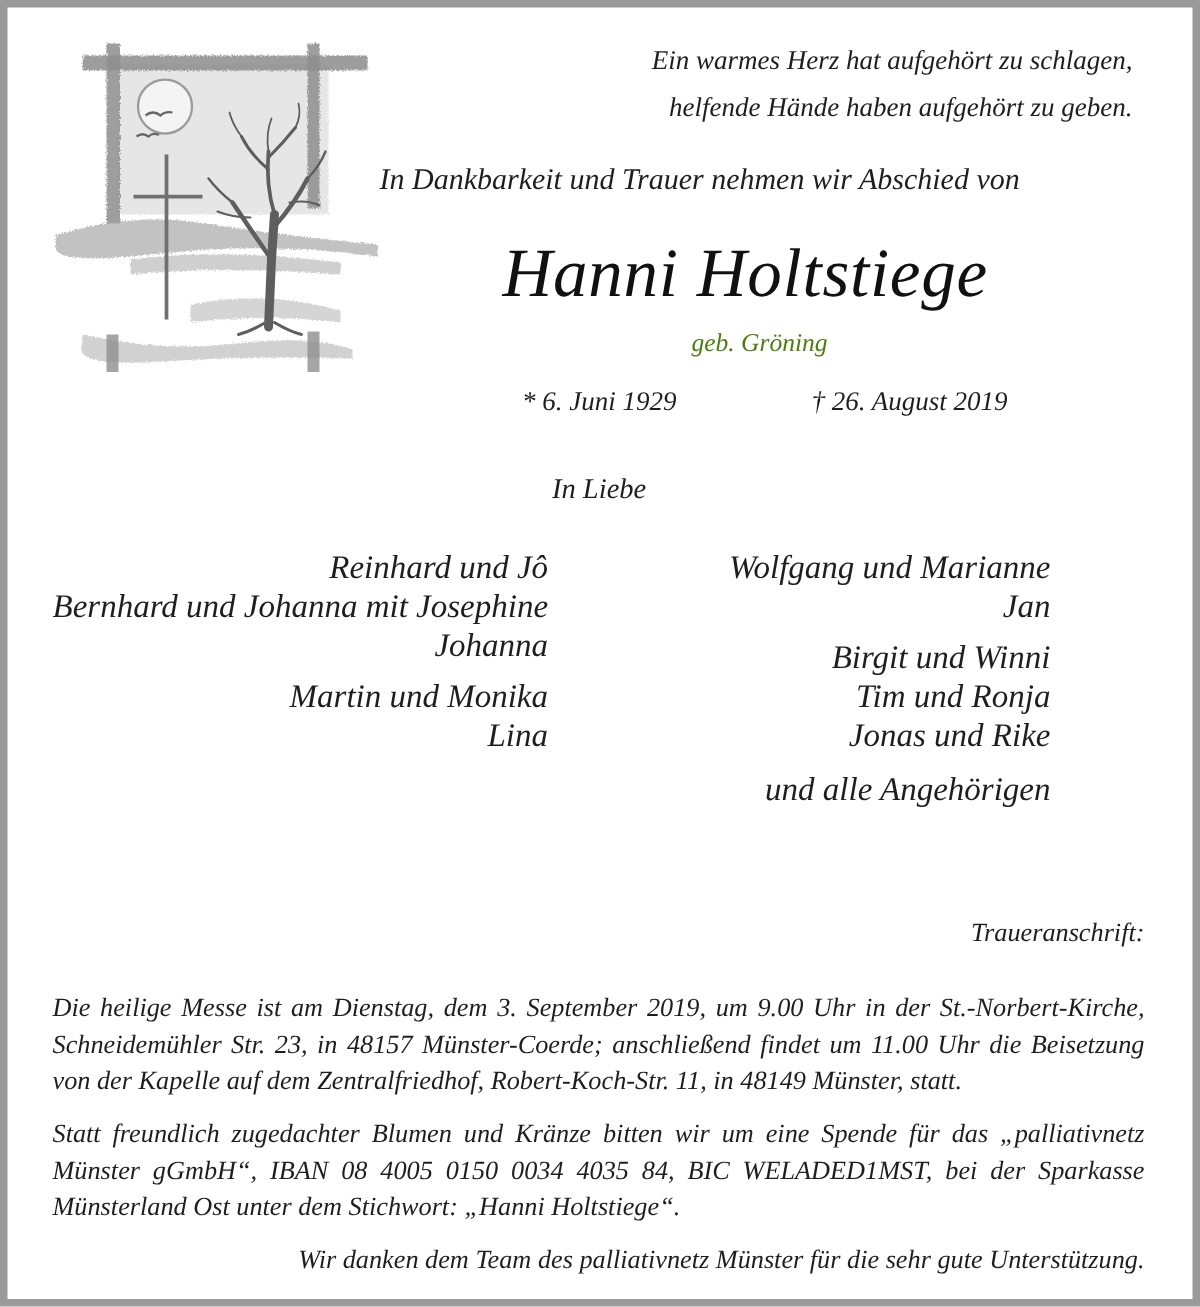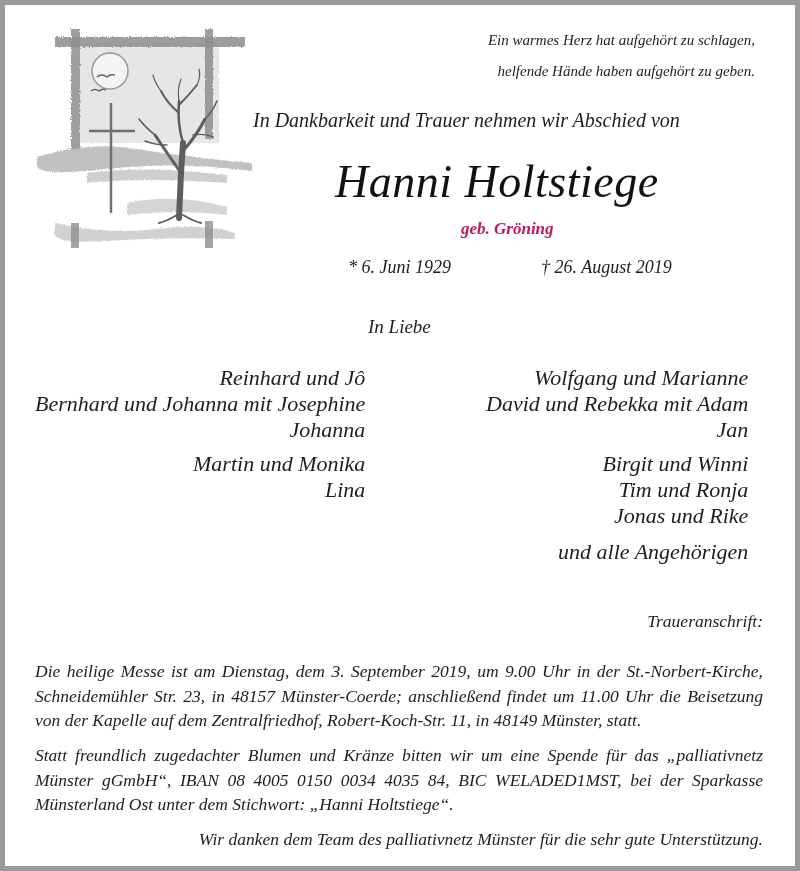--- a/index.html
+++ b/index.html
@@ -16,24 +16,24 @@
       font-style: italic;
       color: #1e1e1e;
       text-align: right;
     }
     .abs { position: absolute; white-space: nowrap; }
 
     
     .illustration { position: absolute; left: 22px; top: 18px; width: 225px; height: 225px; }
 
     
-    .verse { right: 40px; text-align: right; font-size: 15px; line-height: 27px; }
+    .verse { right: 40px; text-align: right; font-size: 18px; line-height: 27px; }
     .intro { left: 248px; top: 104px; font-size: 20px; }
     .name { left: 330px; top: 150px; font-size: 46px; letter-spacing: 0.5px; color: #111; }
-    .maiden { left: 456px; top: 214px; font-size: 17px; color: #be185d; font-weight: bold; }
+    .maiden { left: 456px; top: 214px; font-size: 17px; color: #4d7c0f; }
     .born { left: 343px; top: 252px; font-size: 18px; }
     .died { left: 536px; top: 252px; font-size: 18px; }
     .inliebe { left: 363px; top: 311px; font-size: 19px; }
 
     
     .col { font-size: 22px; line-height: 26px; }
     .col .grp { margin-bottom: 8px; }
     .col-left { left: 30px; top: 360px; }
     .col-right { left: 481px; top: 360px; }
     .relatives { font-size: 22px; }
@@ -119,21 +119,20 @@
     </div>
     <div class="grp">
       <div>Martin und Monika</div>
       <div>Lina</div>
     </div>
   </div>
 
   <div class="abs serif col col-right">
     <div class="grp">
       <div>Wolfgang und Marianne</div>
-      <div>David und Rebekka mit Adam</div>
       <div>Jan</div>
     </div>
     <div class="grp">
       <div>Birgit und Winni</div>
       <div>Tim und Ronja</div>
       <div>Jonas und Rike</div>
     </div>
     <div class="relatives" style="margin-top:10px;">und alle Angehörigen</div>
   </div>
 

